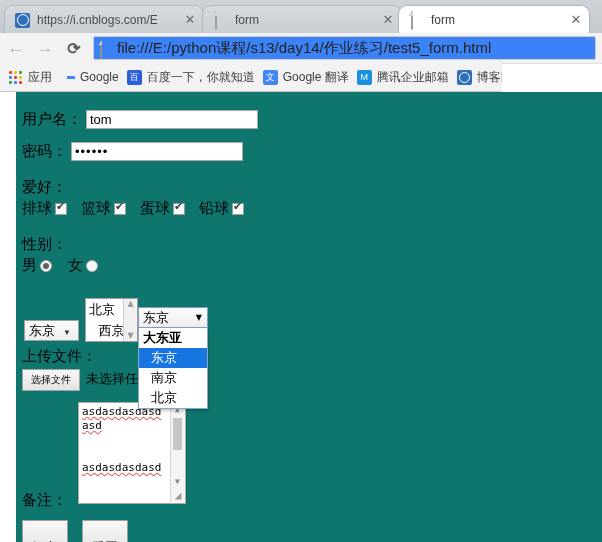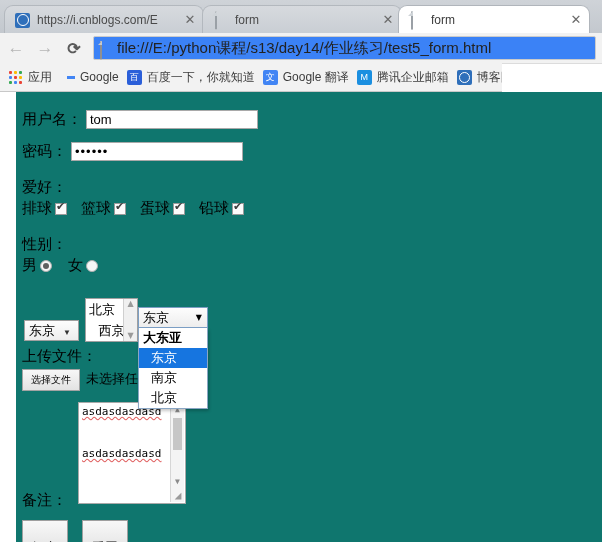--- a/index.html
+++ b/index.html
@@ -391,20 +391,21 @@
         <span class="lbl-blk">上传文件：</span>
         <div style="margin-top:3px;">
           <span class="filebtn">选择文件</span><span class="filename">未选择任何文件</span>
         </div>
       </div>
 
       <div style="margin-top:11px; position:relative; height:112px;">
         <div class="ta-wrap">
           <div class="textarea">
             <div class="ta-line sp">asdasdasdasd</div>
+            <div class="ta-line sp">asd</div>
             <div class="ta-line">&nbsp;</div>
             <div class="ta-line">&nbsp;</div>
             <div class="ta-line sp">asdasdasdasd</div>
             <div class="ta-scroll">
               <div class="ar">▲</div>
               <div class="ta-thumb"></div>
               <div class="ar bot">▼</div>
             </div>
             <div class="ta-grip">◢</div>
           </div>

